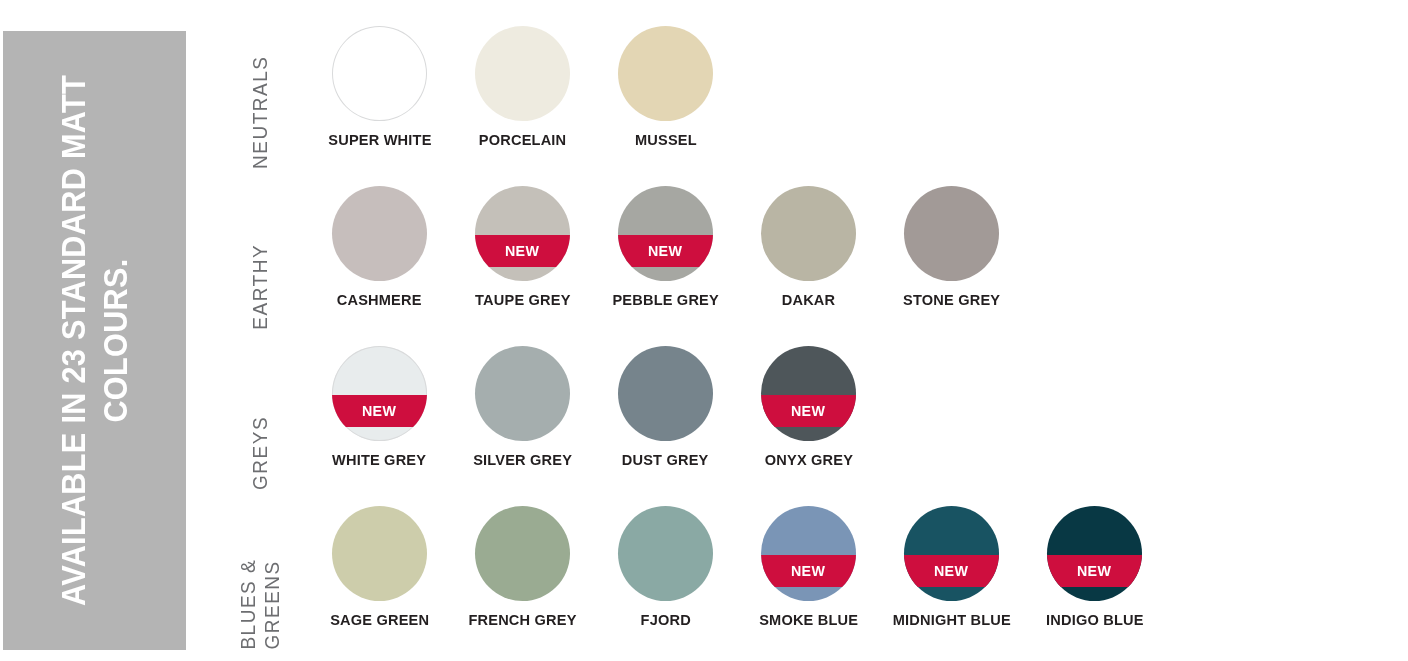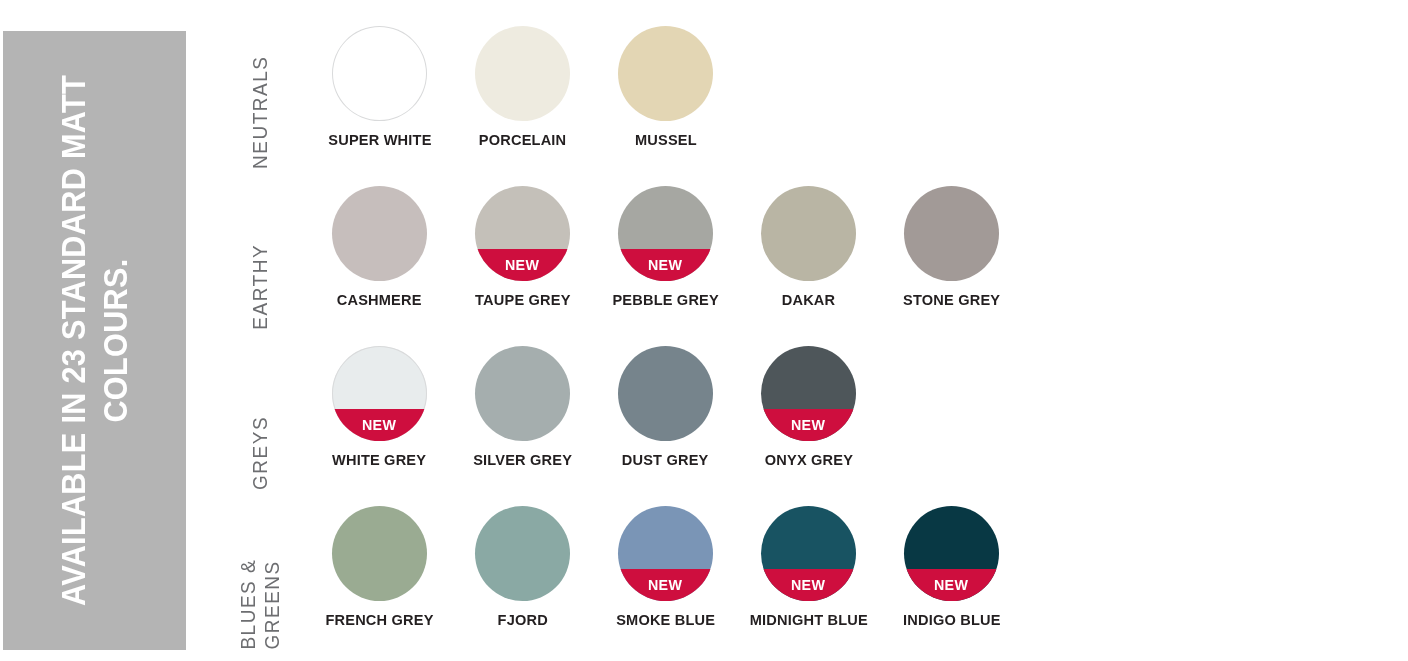--- a/index.html
+++ b/index.html
@@ -133,21 +133,21 @@
     overflow: hidden;
     background: #ffffff;
   }
   .disc.outlined {
     box-shadow: inset 0 0 0 1px #d9dadb;
   }
   .new-band {
     position: absolute;
     left: 0;
     right: 0;
-    bottom: 0;
+    bottom: 14px;
     height: 34%;
     background: #ce0e3e;
     display: flex;
     align-items: center;
     justify-content: center;
   }
   .new-band span {
     color: #ffffff;
     font-weight: bold;
     font-size: 15px;
@@ -298,20 +298,26 @@
       <div class="row row-r3">
         <div class="cat-label">
           <div class="rot">
             <span>BLUES &amp;
 GREENS</span>
           </div>
         </div>
         <div class="swatches">
           <div class="swatch">
             <div class="disc-wrap">
+              <div class="disc" style="background: rgb(205, 205, 171);"></div>
+            </div>
+            <div class="swatch-name">SAGE GREEN</div>
+          </div>
+          <div class="swatch">
+            <div class="disc-wrap">
               <div class="disc" style="background: rgb(154, 171, 146);"></div>
             </div>
             <div class="swatch-name">FRENCH GREY</div>
           </div>
           <div class="swatch">
             <div class="disc-wrap">
               <div class="disc" style="background: rgb(138, 169, 164);"></div>
             </div>
             <div class="swatch-name">FJORD</div>
           </div>

